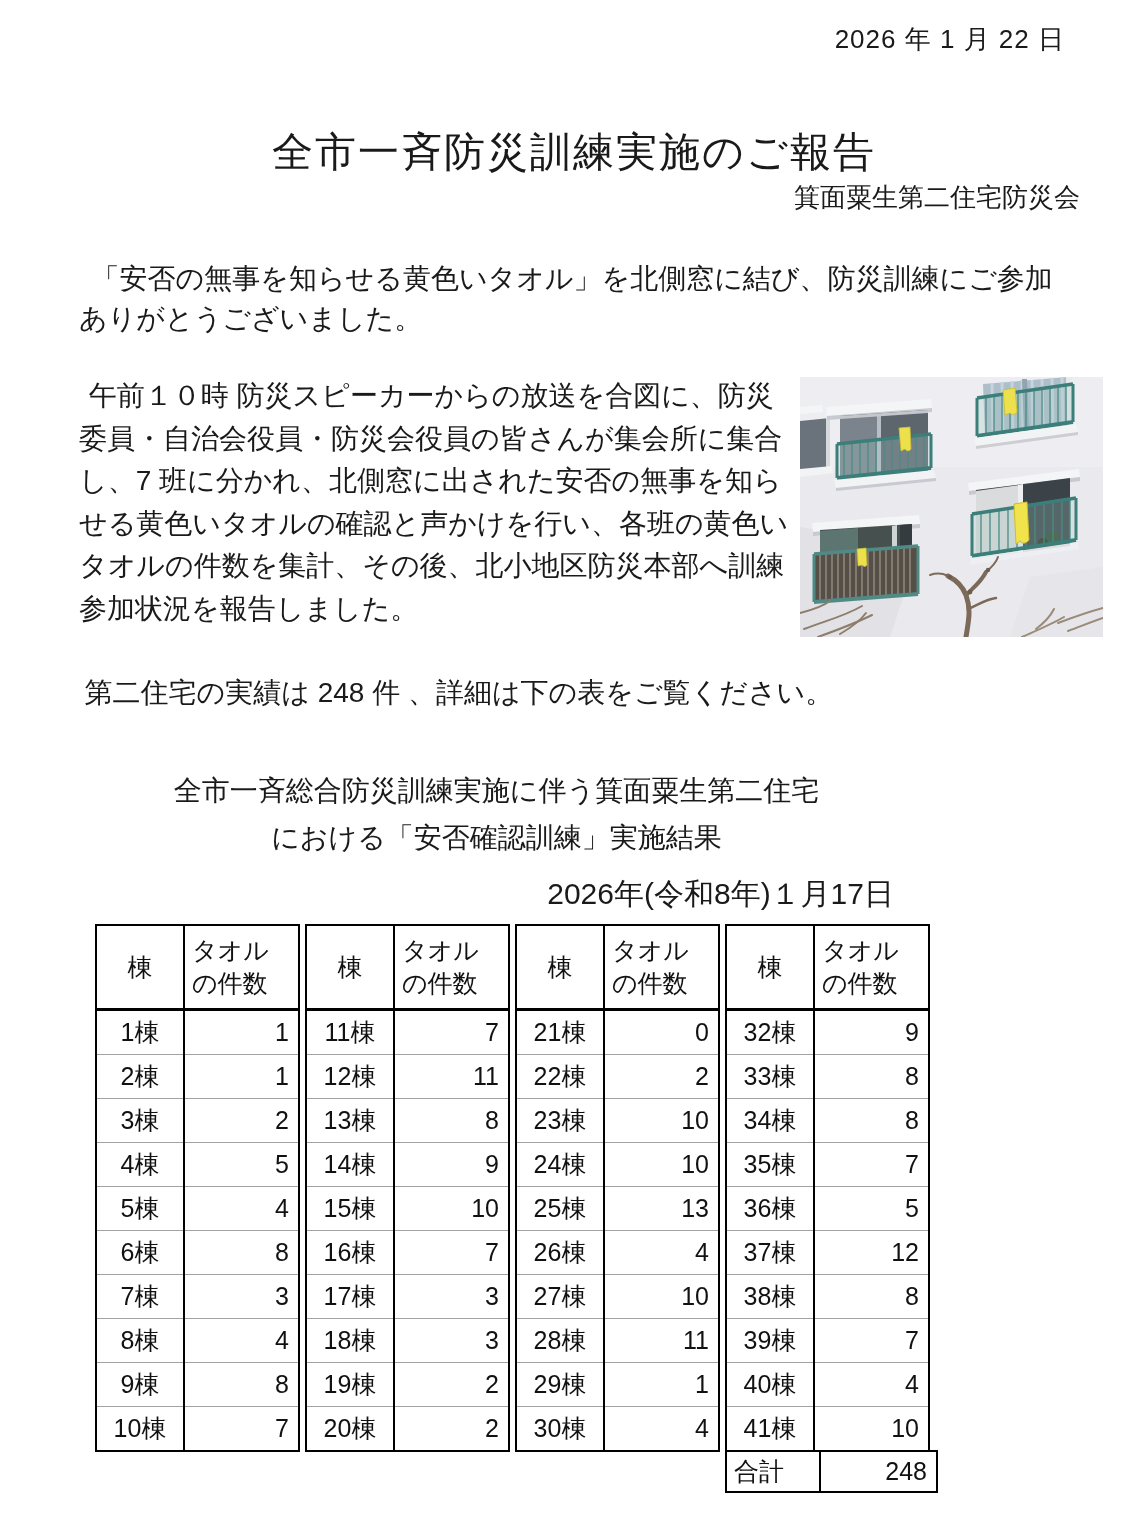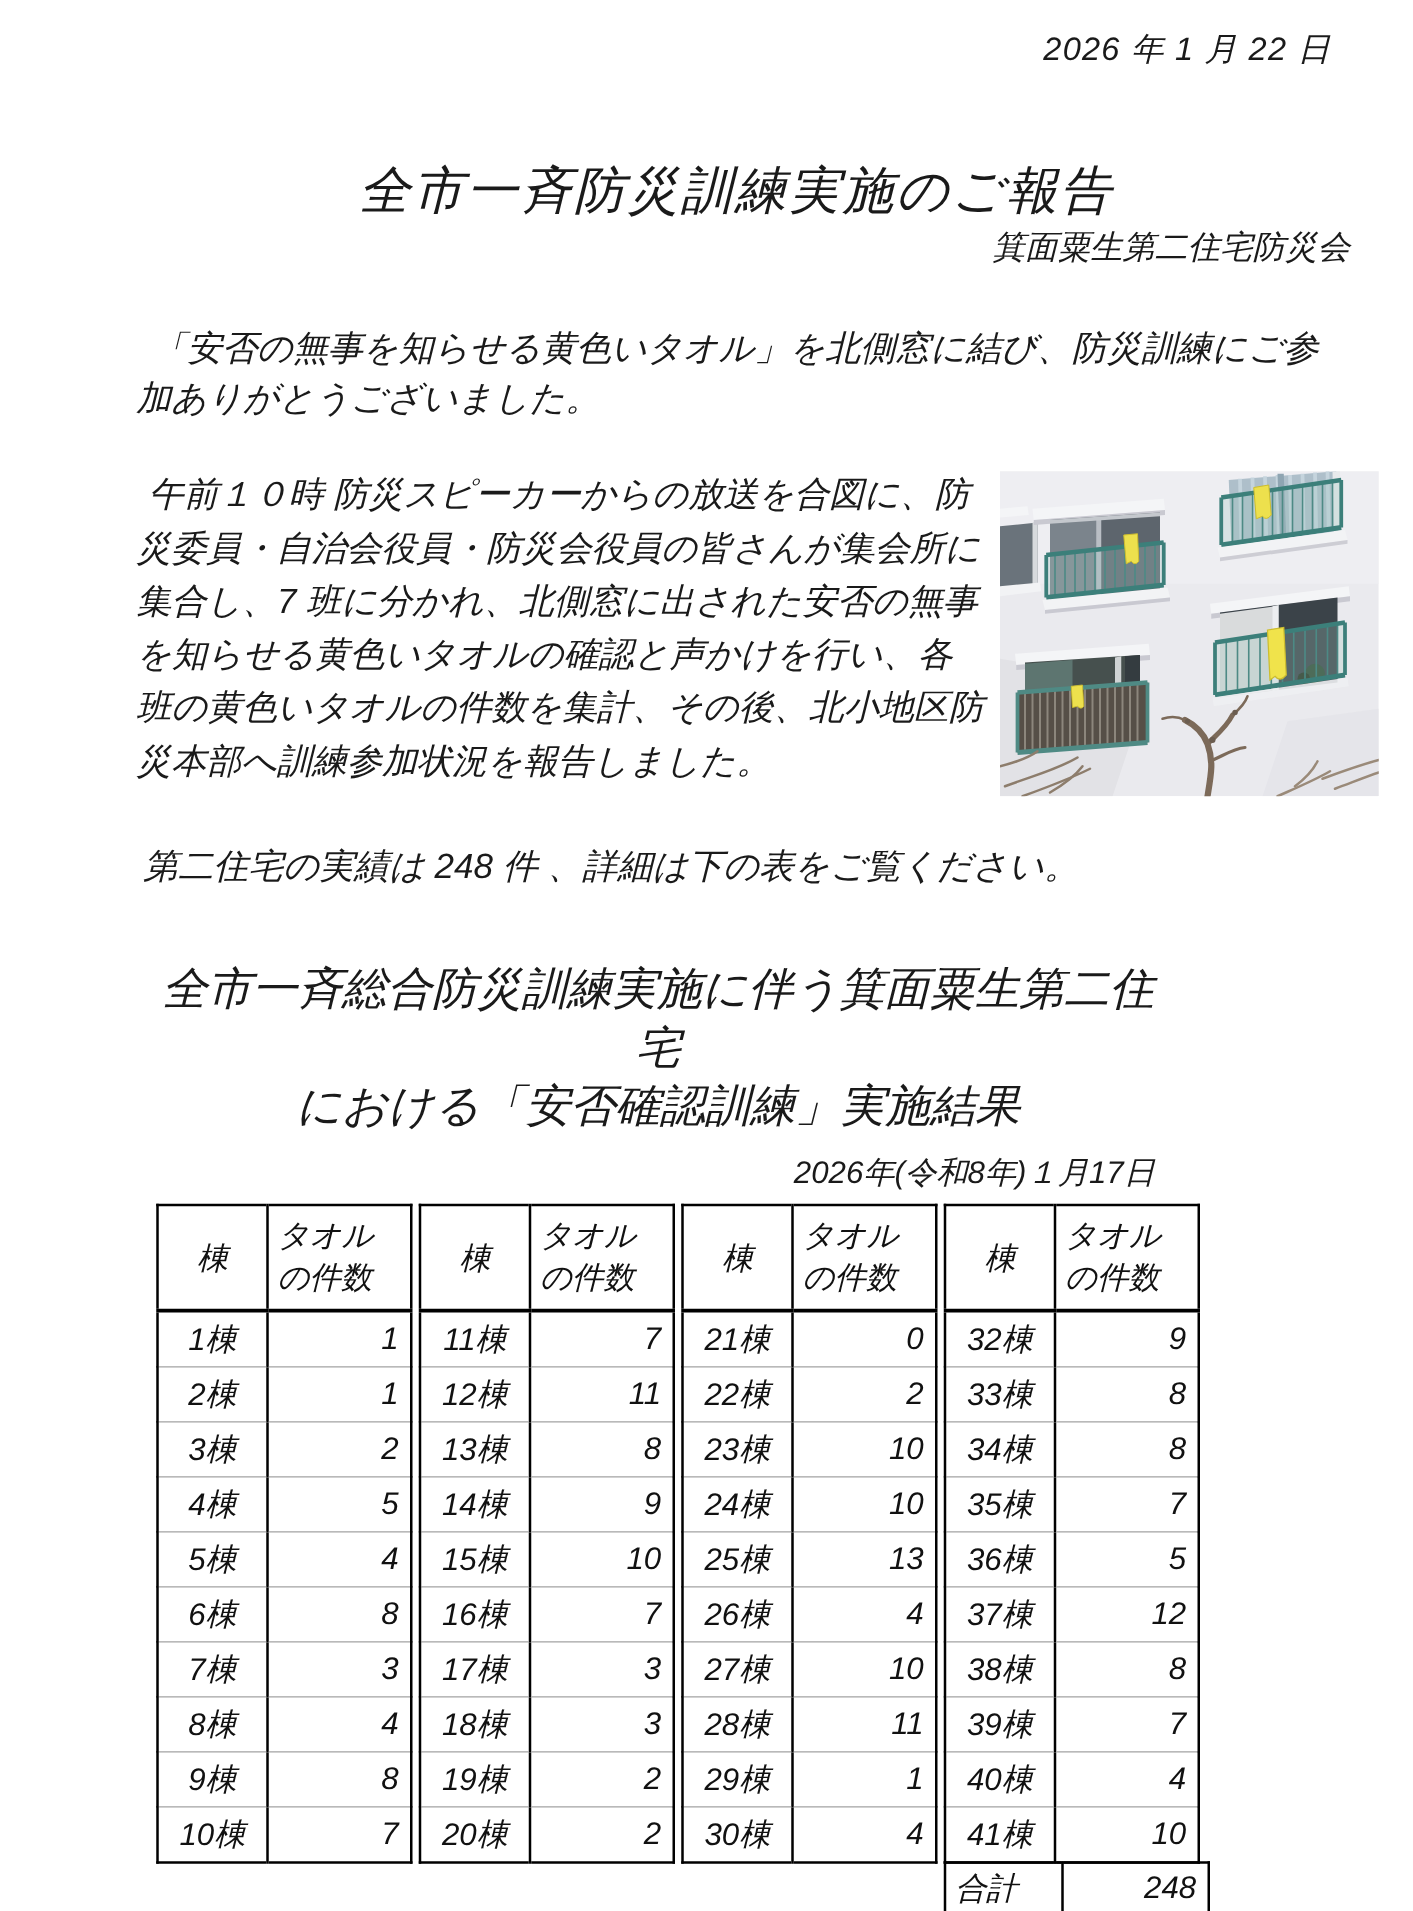--- a/index.html
+++ b/index.html
@@ -5,23 +5,22 @@
   html, body { margin: 0; padding: 0; background: #ffffff; }
   body {
     width: 1130px; height: 1529px;
     font-family: "Liberation Sans", "DejaVu Sans", sans-serif;
     color: #1a1a1a;
     overflow: hidden;
   }
   .page {
     box-sizing: border-box;
     width: 1130px; height: 1529px;
-    padding: 22px 45px 0 93px;
+    padding: 22px 45px 0 63px;
     position: relative;
-    font-style: italic;
   }
   .doc-date {
     text-align: right;
     font-size: 26px;
     padding-right: 20px;
     letter-spacing: 1px;
   }
   .doc-title {
     text-align: center;
     font-size: 41px;
@@ -51,27 +50,27 @@
   }
   .para-activity { line-height: 42.5px; text-indent: 0.35em; }
   .para-result { margin-top: 27px; text-indent: 0.2em; }
   .table-section {
     width: 803px;
     margin-left: 32px;
     margin-top: 54px;
   }
   .table-title {
     text-align: center;
-    font-size: 36px;
+    font-size: 28px;
     line-height: 47px;
     margin: 0;
   }
   .table-date {
     text-align: right;
-    font-size: 25px;
+    font-size: 30px;
     margin-top: 13px;
     margin-bottom: 9px;
     padding-right: 4px;
   }
   .tgroups {
     display: flex;
     gap: 5px;
     align-items: flex-start;
   }
   .tgroup { flex: 0 0 auto; }

